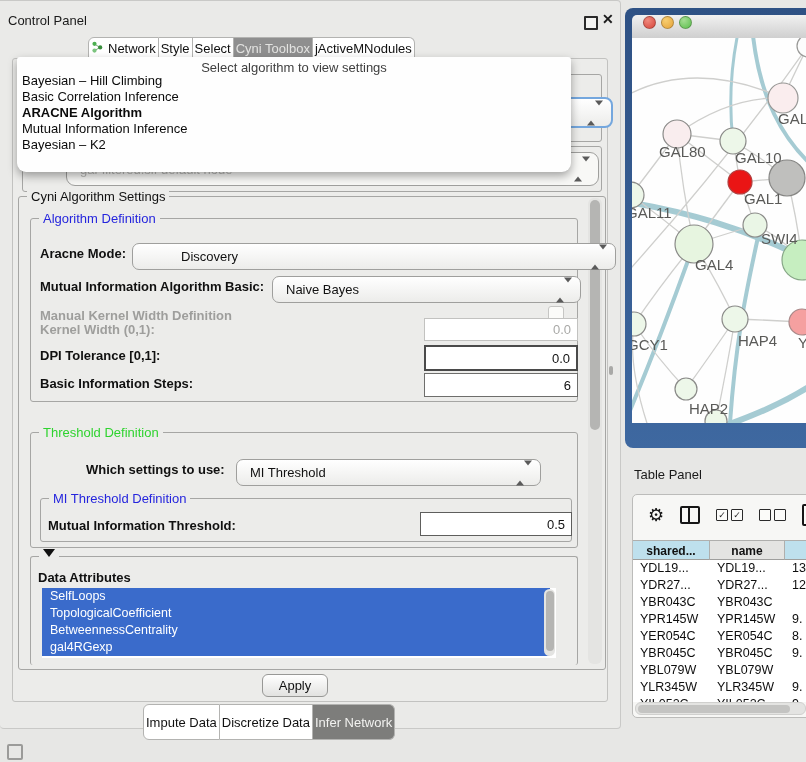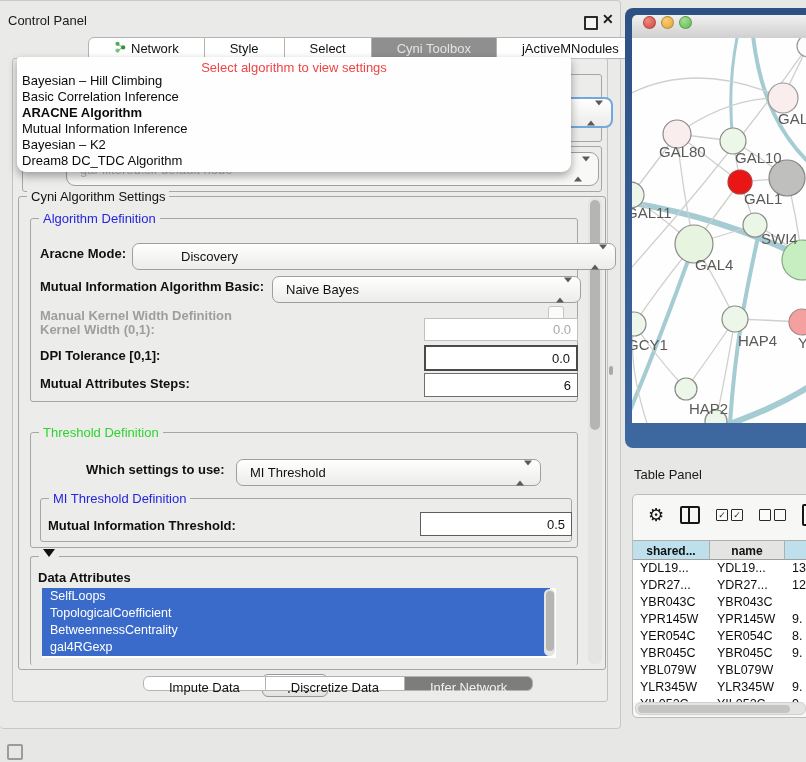--- a/index.html
+++ b/index.html
@@ -5,21 +5,21 @@
   html,body{margin:0;padding:0;}
   #page{position:relative;width:806px;height:762px;overflow:hidden;background:#E7E7E5;
         font-family:"Liberation Sans",sans-serif;font-size:13px;color:#111;}
   .abs{position:absolute;}
   
   .cp-outer{left:0;top:8;width:620px;height:727px;background:#EAEAE8;border:1px solid #C9C9C7;border-left:none;border-radius:0 4px 4px 4px;}
   .cp-title{left:8px;top:13px;font-size:13px;color:#1A1A1A;}
   .float-btn{left:584px;top:16px;width:10px;height:10px;border:2px solid #2A2A2A;border-radius:1px;background:#F4F4F2;}
   .close-btn{left:602px;top:11px;font-size:14px;font-weight:bold;color:#1A1A1A;}
   .tabbar{left:88px;top:37px;height:22px;display:flex;}
-  .tab{background:#FFFFFF;border:1px solid #B3B3B1;border-left:none;padding:0 25px;line-height:21px;font-size:13px;display:flex;gap:5px;}
+  .tab{background:#FFFFFF;border:1px solid #B3B3B1;border-left:none;padding:0 2px;line-height:21px;font-size:13px;display:flex;align-items:center;gap:5px;}
   .tab.first{border-left:1px solid #B3B3B1;border-radius:6px 0 0 0;}
   .tab.last{border-radius:0 6px 0 0;}
   .tab.sel{background:#8F8F8F;color:#E3E3E1;}
   .cp-body{left:12px;top:58px;width:594px;height:642px;background:#ECECEA;border:1px solid #C2C2C0;border-radius:3px;}
   
   .grp{border:1px solid #A6A6A4;border-radius:3px;}
   .grp-lbl{position:absolute;top:-8px;left:8px;background:#ECECEA;padding:0 4px;font-size:13px;white-space:nowrap;display:flex;align-items:center;gap:7px;}
   .blue{color:#2525DD;} .green{color:#2FD32F;}
   .flabel{font-size:13px;font-weight:bold;color:#101010;white-space:nowrap;}
   .glabel{font-size:13px;font-weight:bold;color:#9E9E9C;white-space:nowrap;}
@@ -29,21 +29,21 @@
   .arr-dn{width:0;height:0;border-left:4px solid transparent;border-right:4px solid transparent;border-top:5px solid #5A5A5A;}
   .numfield{background:#FFFFFF;font-size:13px;display:flex;align-items:center;justify-content:flex-end;padding-right:6px;}
   .tri-right{width:0;height:0;border-top:5px solid transparent;border-bottom:5px solid transparent;border-left:8px solid #111;display:inline-block;}
   .tri-down{width:0;height:0;border-left:6px solid transparent;border-right:6px solid transparent;border-top:8px solid #111;display:inline-block;}
   .attr-item{height:17px;line-height:17px;background:#3A6BCB;color:#FFFFFF;font-size:12.5px;padding-left:8px;width:calc(100% - 14px);}
   .sb-track{background:#E4E4E2;border-radius:6px;}
   .sb-thumb{background:#B5B5B3;border-radius:5px;}
   .btn{background:linear-gradient(#FFFFFF,#E2E2E0);border:1px solid #989896;border-radius:6px;font-size:13px;display:flex;align-items:center;justify-content:center;}
   
   .popup{left:17px;top:57px;width:554px;height:115px;background:#FEFEFE;border-radius:3px 3px 9px 9px;box-shadow:0 4px 10px rgba(0,0,0,0.35);}
-  .popup-ph{position:absolute;top:3px;left:0;width:100%;text-align:center;color:#ef4444;font-size:13px;}
+  .popup-ph{position:absolute;top:3px;left:0;width:100%;text-align:center;color:#404040;font-size:13px;}
   .popup-item{height:16px;line-height:16px;padding-left:5px;font-size:13px;color:#0A0A0A;white-space:nowrap;}
   .popup-item.bold{font-weight:bold;}
   
   .net-frame{left:625px;top:8px;width:195px;height:440px;background:linear-gradient(180deg,#2E5184,#3E68A0);border-radius:8px 0 0 8px;}
   .net-titlebar{left:632px;top:15px;width:174px;height:23px;background:linear-gradient(#F1F1F1,#CFCFCF);border-bottom:1px solid #9E9E9C;border-radius:5px 0 0 0;}
   .light{width:13px;height:13px;border-radius:50%;border:1px solid rgba(0,0,0,0.25);box-sizing:border-box;}
   .net-canvas{left:632px;top:38px;width:174px;height:385px;background:#FEFEFE;}
   
   .tp-title{left:634px;top:467px;font-size:13px;color:#1A1A1A;}
   .tp-box{left:632px;top:494px;width:180px;height:222px;background:#F7F7F5;border:1px solid #BCBCBA;border-radius:5px 0 0 5px;}
@@ -107,21 +107,20 @@
   </div>
 
   <div class="abs popup">
     <div class="popup-ph">Select algorithm to view settings</div>
     <div style="position:absolute;top:16px;left:0;width:100%;" id="popup-items">
         <div class="popup-item">Bayesian – Hill Climbing</div>
         <div class="popup-item">Basic Correlation Inference</div>
         <div class="popup-item bold">ARACNE Algorithm</div>
         <div class="popup-item">Mutual Information Inference</div>
         <div class="popup-item">Bayesian – K2</div>
-        <div class="popup-item">Dream8 DC_TDC Algorithm</div>
       </div>
   </div>
 
   <div class="abs grp" style="left:18px;top:196px;width:586px;height:472px;">
     <div class="grp-lbl">Cyni Algorithm Settings</div>
   </div>
   <div class="abs sb-track" style="left:588px;top:198px;width:14px;height:466px;">
     <div class="sb-thumb" style="position:absolute;left:2px;top:2px;width:10px;height:230px;"></div>
   </div>
 
@@ -137,21 +136,21 @@
   <div class="abs combo" style="left:272px;top:276px;width:294px;height:25px;">
     <span>Naive Bayes</span>
     <span class="arrows"><span class="arr-up"></span><span class="arr-dn"></span></span>
   </div>
   <div class="abs glabel" style="left:40px;top:308px;">Manual Kernel Width Definition</div>
   <div class="abs" style="left:548px;top:306px;width:14px;height:14px;border:1px solid #C6C6C4;border-radius:3px;background:#FBFBF9;"></div>
   <div class="abs glabel" style="left:40px;top:322px;">Kernel Width (0,1):</div>
   <div class="abs numfield" style="left:424px;top:318px;width:146px;height:21px;border:1px solid #C2C2C0;color:#A9A9A7;">0.0</div>
   <div class="abs flabel" style="left:40px;top:348px;">DPI Tolerance [0,1]:</div>
   <div class="abs numfield" style="left:424px;top:345px;width:144px;height:22px;border:2px solid #4A4A4A;">0.0</div>
-  <div class="abs flabel" style="left:40px;top:376px;">Mutual Attributes Steps:</div>
+  <div class="abs flabel" style="left:40px;top:376px;">Basic Information Steps:</div>
   <div class="abs numfield" style="left:424px;top:373px;width:146px;height:22px;border:1px solid #6E6E6C;">6</div>
 
 
   <div class="abs grp" style="left:30px;top:432px;width:546px;height:114px;">
     <div class="grp-lbl green">Threshold Definition</div>
   </div>
   <div class="abs flabel" style="left:86px;top:462px;">Which settings to use:</div>
   <div class="abs combo" style="left:236px;top:459px;width:290px;height:25px;">
     <span>MI Threshold</span>
     <span class="arrows"><span class="arr-up"></span><span class="arr-dn"></span></span>
@@ -172,21 +171,21 @@
       <div class="attr-item">SelfLoops</div>
       <div class="attr-item">TopologicalCoefficient</div>
       <div class="attr-item">BetweennessCentrality</div>
       <div class="attr-item">gal4RGexp</div>
     </div>
   <div class="abs sb-track" style="left:544px;top:589px;width:11px;height:67px;">
     <div class="sb-thumb" style="position:absolute;left:1.5px;top:2px;width:8px;height:60px;"></div>
   </div>
 
   <div class="abs btn" style="left:262px;top:674px;width:64px;height:21px;">Apply</div>
-  <div class="abs tabbar" style="left:143px;top:676px;height:15px;">
+  <div class="abs tabbar" style="left:143px;top:704px;height:36px;">
     <div class="tab first" style="border-radius:6px 0 0 6px;">
         <span>Impute Data</span>
       </div>
     <div class="tab">
         <span>Discretize Data</span>
       </div>
     <div class="tab sel last" style="border-radius:0 6px 6px 0;background:#7D7D7B;color:#F2F2F0;">
         <span>Infer Network</span>
       </div>
   </div>

